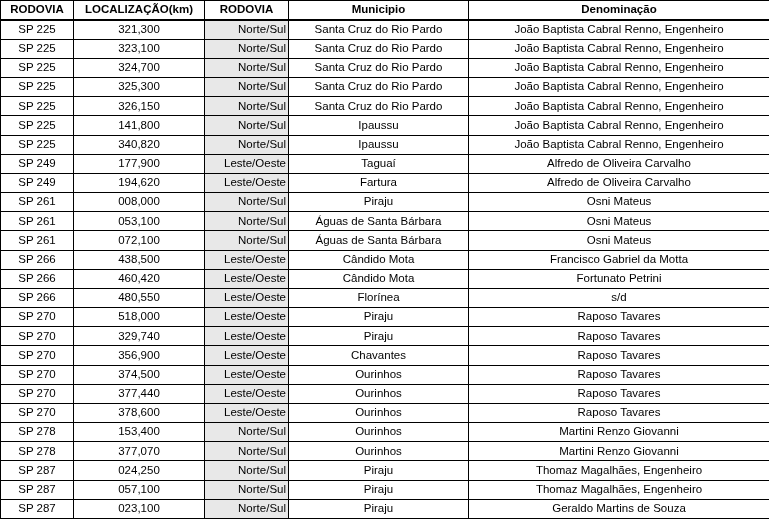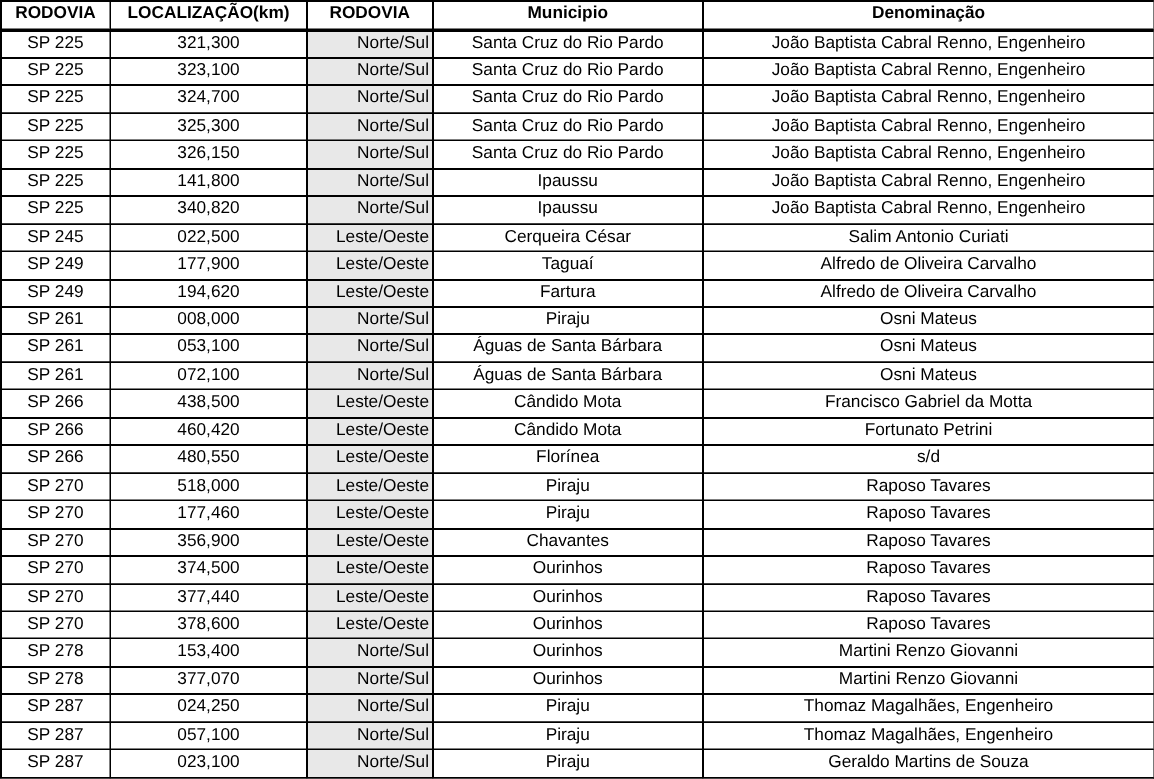--- a/index.html
+++ b/index.html
@@ -116,27 +116,20 @@
         <td>João Baptista Cabral Renno, Engenheiro</td>
       </tr>
       <tr>
         <td>SP 225</td>
         <td>340,820</td>
         <td class="sentido">Norte/Sul</td>
         <td>Ipaussu</td>
         <td>João Baptista Cabral Renno, Engenheiro</td>
       </tr>
       <tr>
-        <td>SP 245</td>
-        <td>022,500</td>
-        <td class="sentido">Leste/Oeste</td>
-        <td>Cerqueira César</td>
-        <td>Salim Antonio Curiati</td>
-      </tr>
-      <tr>
         <td>SP 249</td>
         <td>177,900</td>
         <td class="sentido">Leste/Oeste</td>
         <td>Taguaí</td>
         <td>Alfredo de Oliveira Carvalho</td>
       </tr>
       <tr>
         <td>SP 249</td>
         <td>194,620</td>
         <td class="sentido">Leste/Oeste</td>
@@ -187,21 +180,21 @@
       </tr>
       <tr>
         <td>SP 270</td>
         <td>518,000</td>
         <td class="sentido">Leste/Oeste</td>
         <td>Piraju</td>
         <td>Raposo Tavares</td>
       </tr>
       <tr>
         <td>SP 270</td>
-        <td>177,460</td>
+        <td>329,740</td>
         <td class="sentido">Leste/Oeste</td>
         <td>Piraju</td>
         <td>Raposo Tavares</td>
       </tr>
       <tr>
         <td>SP 270</td>
         <td>356,900</td>
         <td class="sentido">Leste/Oeste</td>
         <td>Chavantes</td>
         <td>Raposo Tavares</td>

